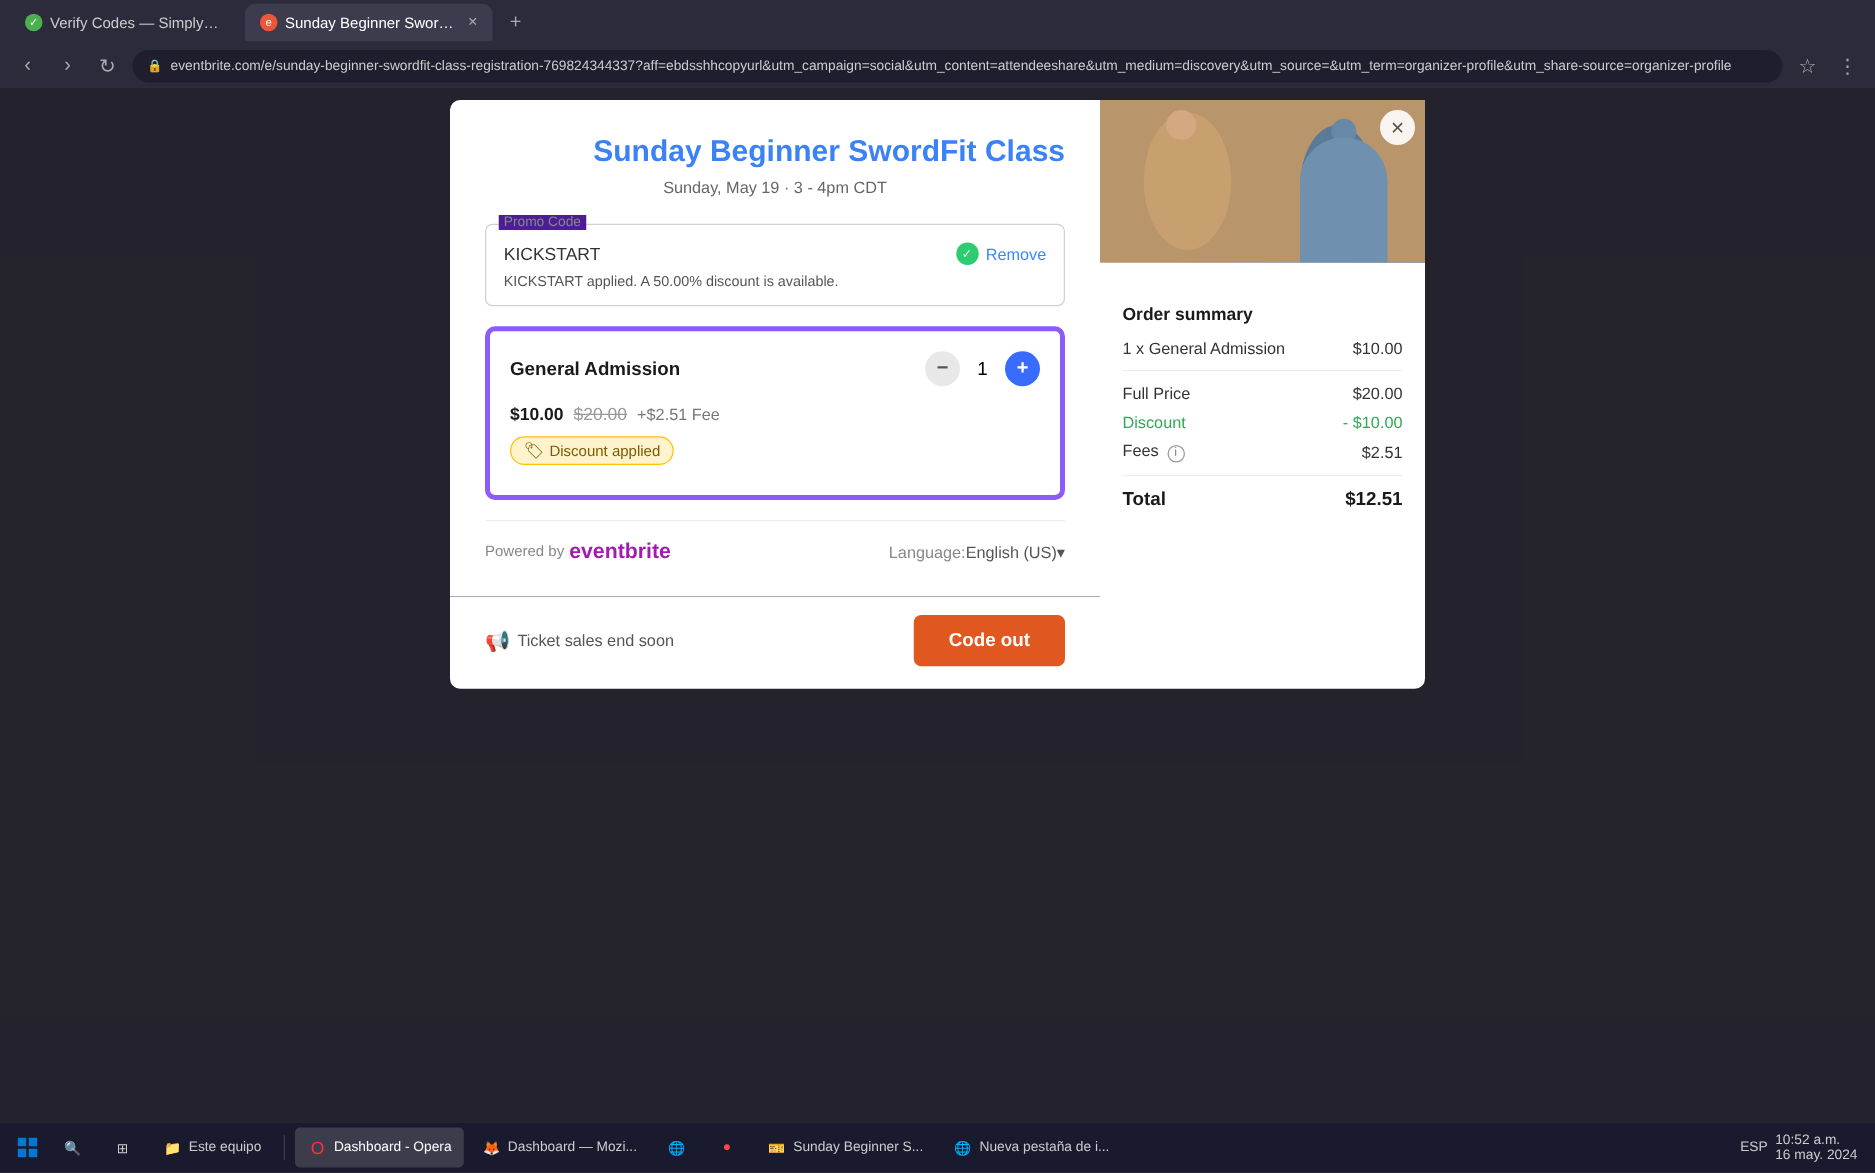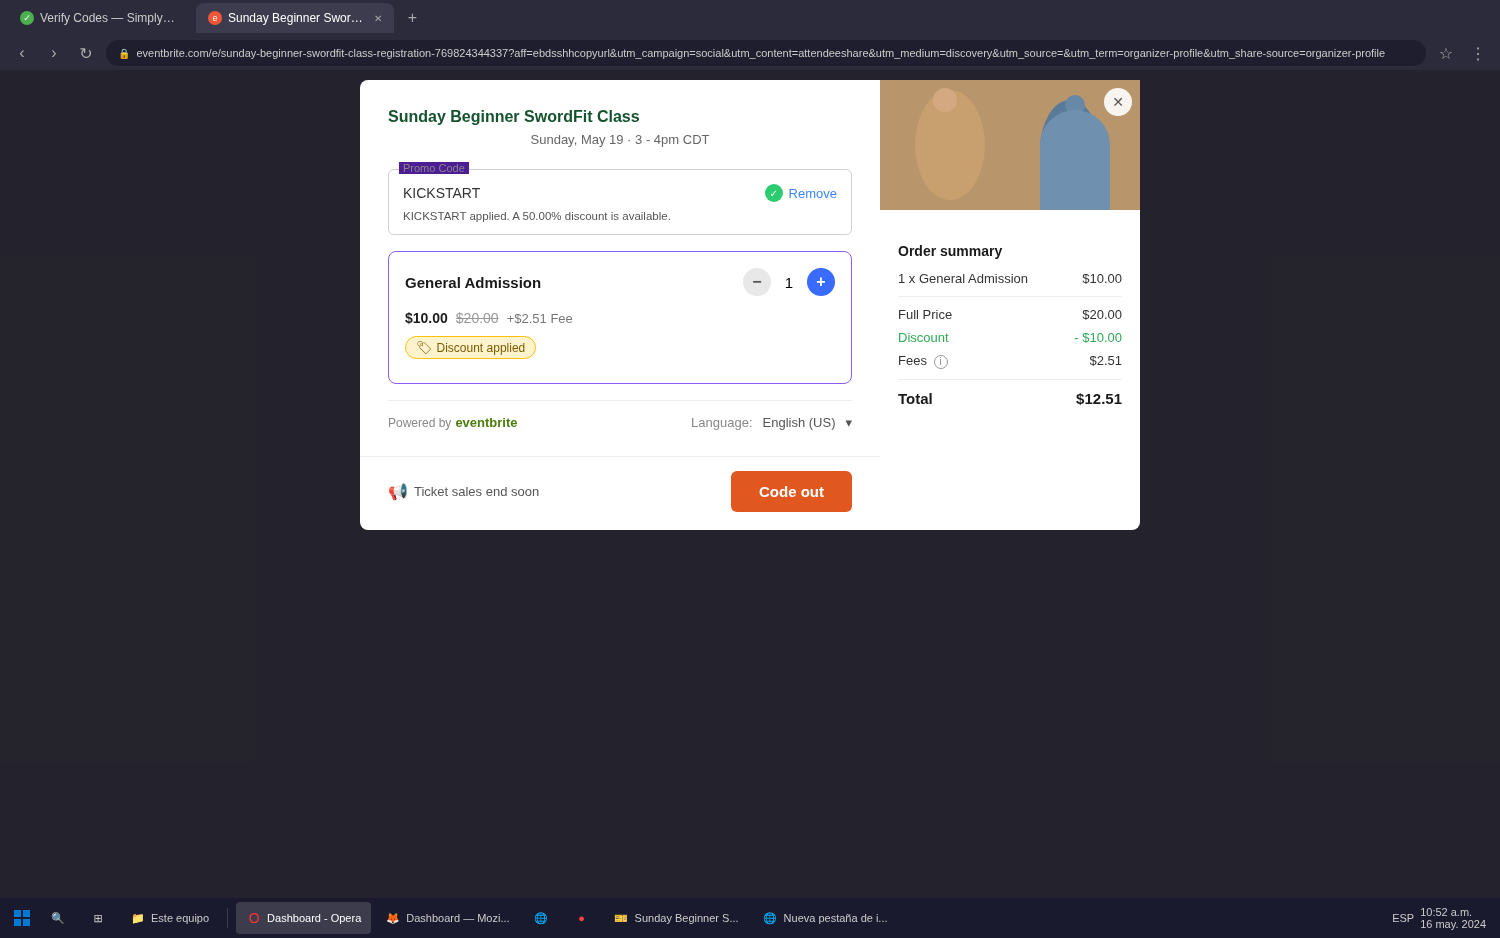--- a/index.html
+++ b/index.html
@@ -109,24 +109,24 @@
     
     .overlay {
       position: absolute;
       top: 70px;
       left: 0; right: 0;
       bottom: 40px;
       background: rgba(0,0,0,0.4);
       z-index: 10;
     }
     .modal-title {
-      text-align: left;
-      font-size: 16px;
+      text-align: right;
+      font-size: 24px;
       font-weight: 600;
-      color: #14532d;
+      color: #3b82f6;
       margin-bottom: 6px;
     }
     .modal-subtitle {
       text-align: center;
       font-size: 13px;
       color: #666;
       margin-bottom: 22px;
     }
 
     
@@ -182,21 +182,21 @@
       font-size: 10px;
     }
     .promo-success {
       font-size: 11.5px;
       color: #555;
       margin-top: 8px;
     }
 
     
     .ticket-box {
-      border: 1px solid #8b5cf6;
+      border: 4px solid #8b5cf6;
       border-radius: 8px;
       padding: 16px;
       margin-bottom: 16px;
     }
     .ticket-header {
       display: flex;
       justify-content: space-between;
       align-items: center;
       margin-bottom: 14px;
     }
@@ -286,28 +286,28 @@
       border-top: 1px solid #eee;
     }
     .powered-by {
       font-size: 12px;
       color: #888;
       display: flex;
       align-items: center;
       gap: 4px;
     }
     .eventbrite-logo {
-      font-size: 13px;
+      font-size: 17px;
       font-weight: 700;
-      color: #4d7c0f;
+      color: #a21caf;
     }
     .language-select {
       display: flex;
       align-items: center;
-      gap: 10px;
+      gap: 0;
       font-size: 13px;
       color: #555;
       cursor: pointer;
     }
     .language-label {
       color: #888;
     }
     .ticket-sales-badge {
       display: flex;
       align-items: center;

